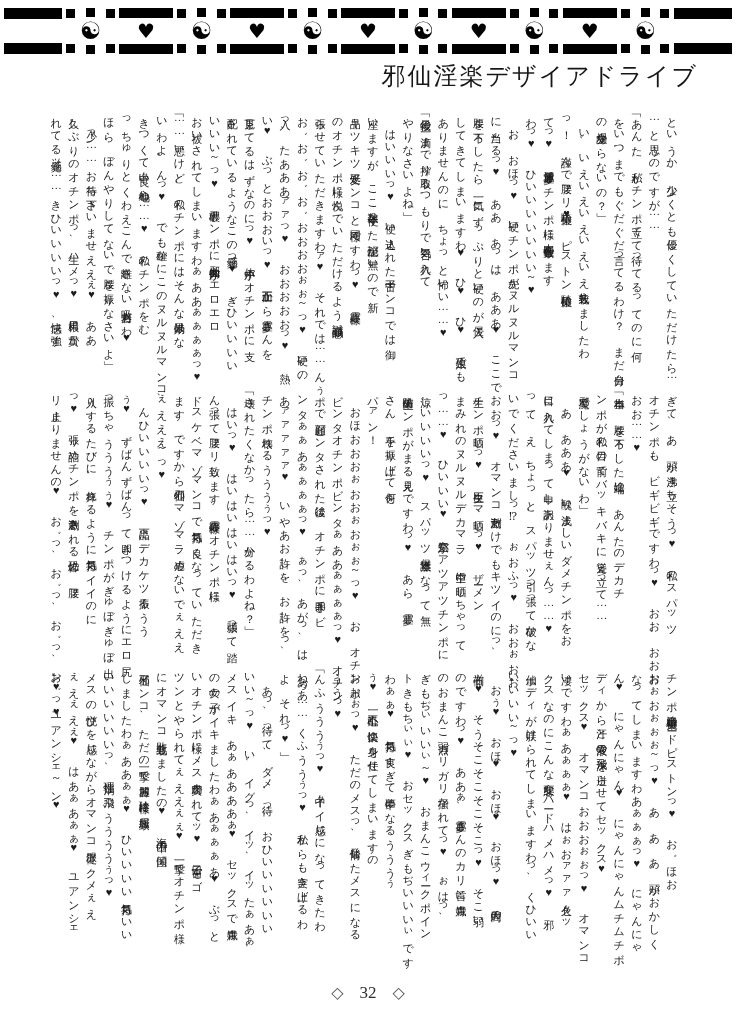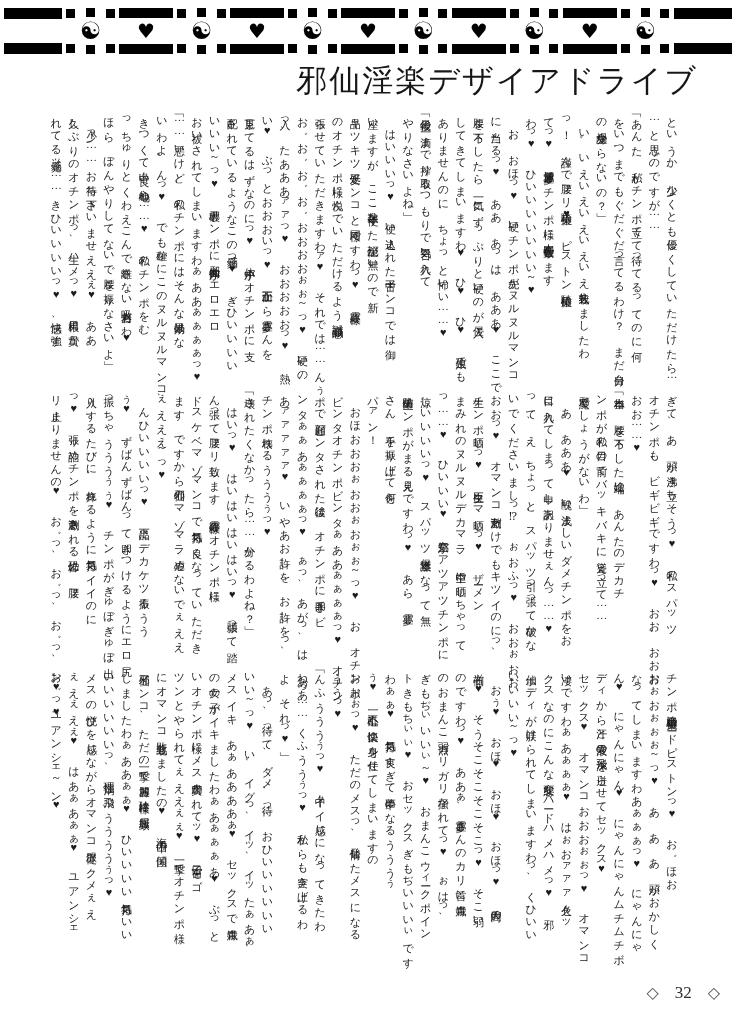--- a/index.html
+++ b/index.html
@@ -17,35 +17,35 @@
   .cell .sq{width:9px;height:9px;background:#000;display:block;}
   .cell .bar{width:54px;height:10px;background:#000;display:block;}
   .cell.yin .glyph{font-size:24px;line-height:1;color:#000;font-family:"DejaVu Sans",sans-serif;}
   .cell.heart .glyph{font-size:20px;line-height:1;color:#000;font-family:"DejaVu Sans",sans-serif;}
   .cell.dots{padding:1px 0;}
   .cell.bracket{width:58px;border-top:11px solid #000;border-bottom:11px solid #000;}
   
   .title{
     position:absolute;top:60px;right:38px;margin:0;
     font-family:"Liberation Sans","DejaVu Sans",sans-serif;
-    font-size:31px;font-weight:400;letter-spacing:2px;color:#161616;
+    font-size:24px;font-weight:400;letter-spacing:2px;color:#161616;
   }
   
   .tblock{
     position:absolute;right:56px;height:282px;
     writing-mode:vertical-rl;text-orientation:upright;
     font-size:11px;letter-spacing:1px;color:#1b1b1b;
   }
   .tblock .tcol{line-height:17.6px;white-space:nowrap;}
   #block1{top:110px;}
   #block2{top:388px;}
   #block3{top:666px;}
   
   .pagenum{
-    position:absolute;bottom:26px;left:0;right:0;text-align:right;
+    position:absolute;bottom:26px;left:0;right:0;text-align:center;
     font-size:17px;color:#2e2e2e;
   }
   .pagenum .dia{color:#555;font-size:16px;margin:0 16px;}
 </style>
 </head>
 <body>
 
 <div class="border" id="top-border">
     <div class="cell bracket"></div>
     <div class="cell dots">

